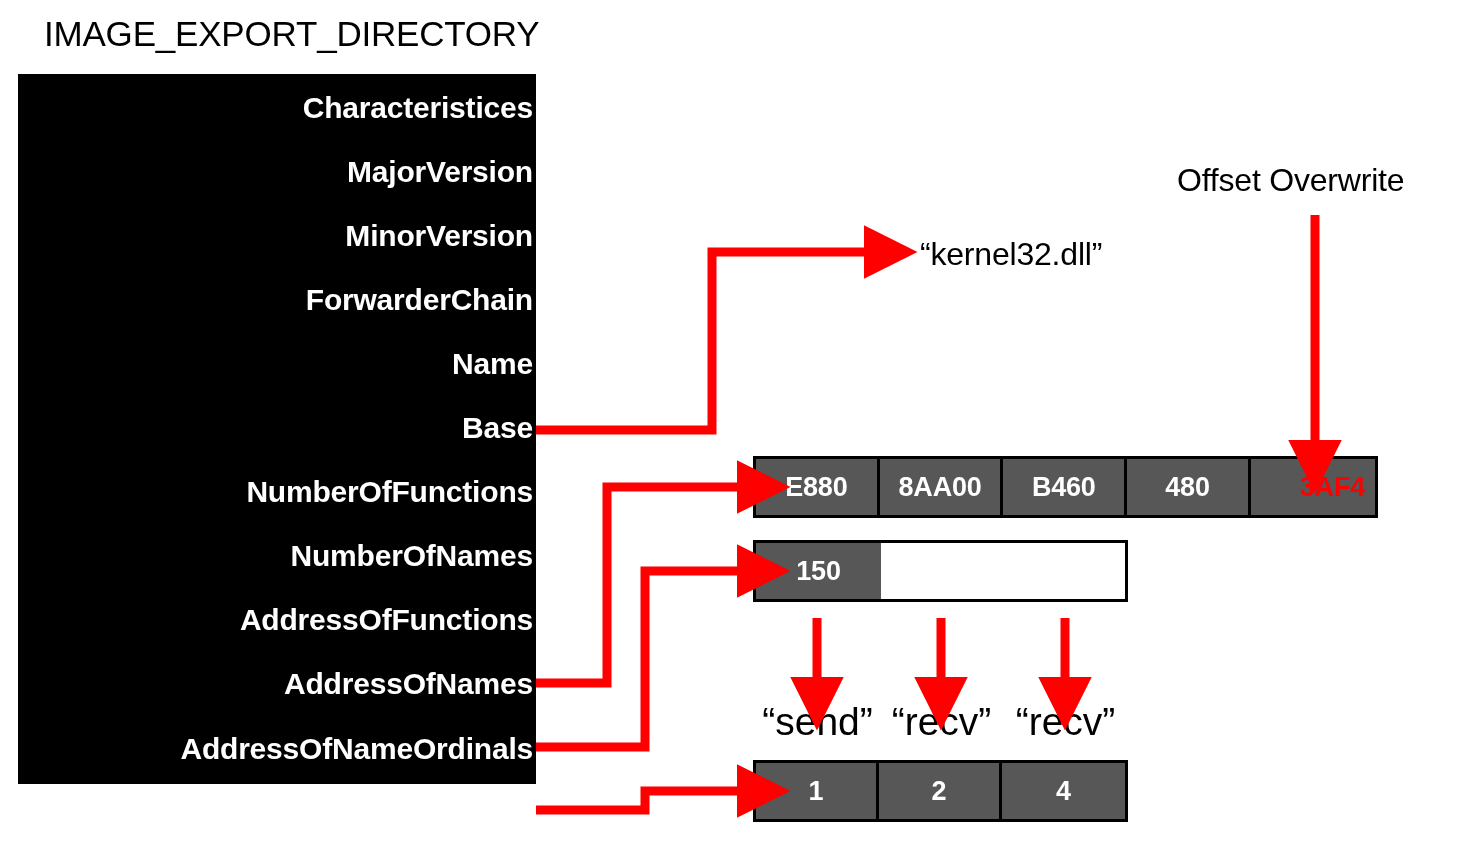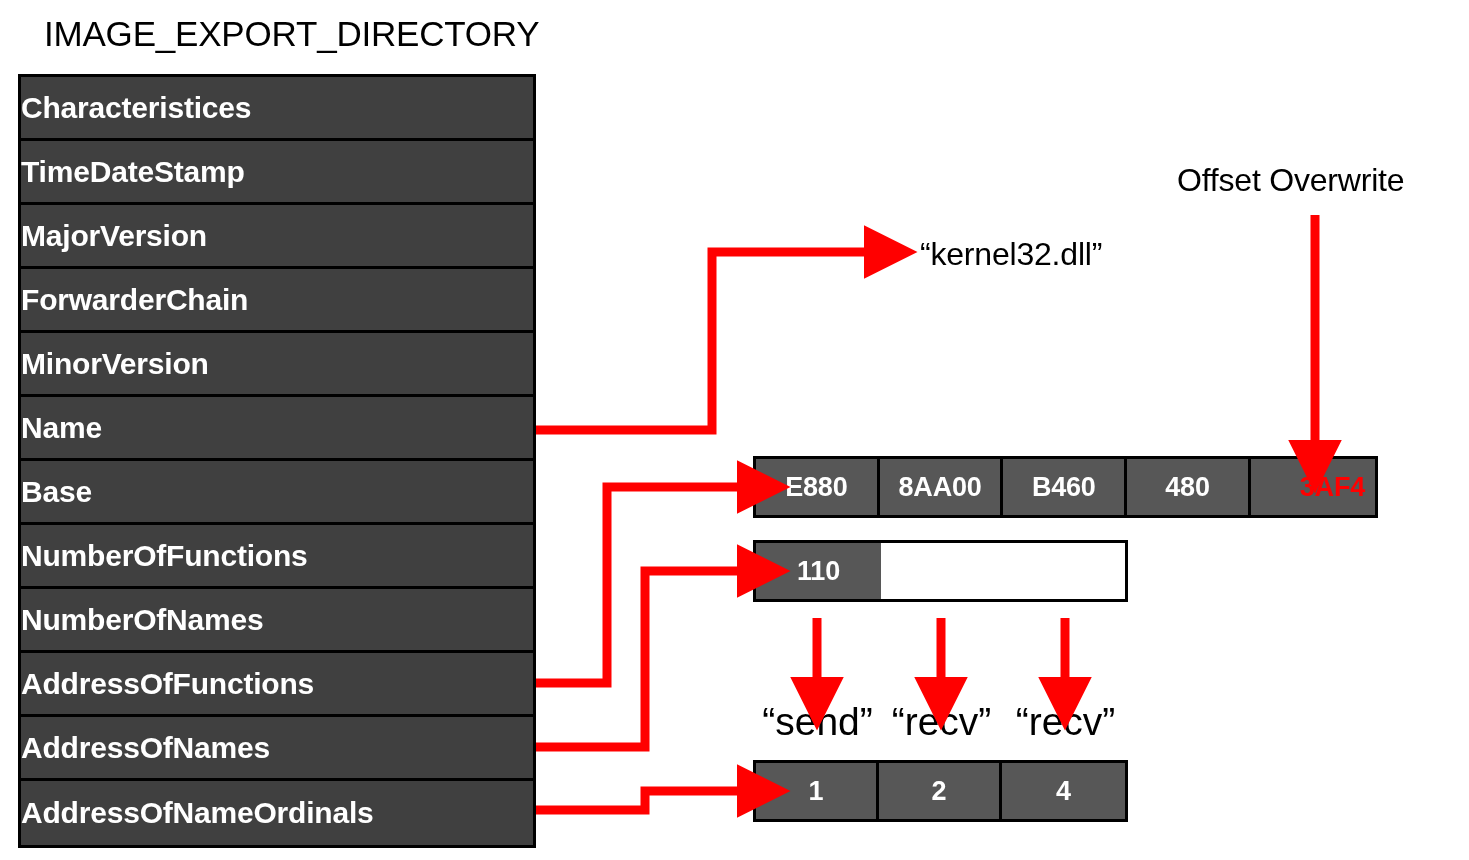--- a/index.html
+++ b/index.html
@@ -35,26 +35,26 @@
   .struct-table {
     position: absolute;
     left: 18px;
     top: 74px;
     width: 518px;
     border: 3px solid #000000;
     box-sizing: border-box;
   }
   .struct-row {
     height: 64px;
-    background: #404040;
+    background: #000000;
     border-bottom: 3px solid #000000;
     box-sizing: border-box;
     display: flex;
     align-items: center;
-    justify-content: flex-start;
+    justify-content: flex-end;
   }
   .struct-row:last-child { border-bottom: none; }
   .struct-row-label {
     color: #ffffff;
     font-size: 30px;
     font-weight: bold;
     letter-spacing: -0.2px;
     white-space: nowrap;
   }
 
@@ -130,30 +130,27 @@
 
 <div id="canvas">
 
   <div class="struct-title">IMAGE_EXPORT_DIRECTORY</div>
 
   <div class="struct-table">
     <div class="struct-row">
       <span class="struct-row-label">Characteristices</span>
     </div>
     <div class="struct-row">
-      <span class="struct-row-label">TimeDateStamp</span>
-    </div>
-    <div class="struct-row">
       <span class="struct-row-label">MajorVersion</span>
     </div>
     <div class="struct-row">
+      <span class="struct-row-label">MinorVersion</span>
+    </div>
+    <div class="struct-row">
       <span class="struct-row-label">ForwarderChain</span>
-    </div>
-    <div class="struct-row">
-      <span class="struct-row-label">MinorVersion</span>
     </div>
     <div class="struct-row">
       <span class="struct-row-label">Name</span>
     </div>
     <div class="struct-row">
       <span class="struct-row-label">Base</span>
     </div>
     <div class="struct-row">
       <span class="struct-row-label">NumberOfFunctions</span>
     </div>
@@ -178,21 +175,21 @@
 
   <div class="cell-row" id="rva-row-1">
     <div class="cell">E880</div>
     <div class="cell">8AA00</div>
     <div class="cell">B460</div>
     <div class="cell">480</div>
     <div class="cell highlight">3AF4</div>
   </div>
 
   <div class="cell-row" id="rva-row-2">
-    <div class="cell">110</div>
+    <div class="cell">150</div>
   </div>
 
   <div class="fn-name-label" id="fn-name-0">“send”</div>
   <div class="fn-name-label" id="fn-name-1">“recv”</div>
   <div class="fn-name-label" id="fn-name-2">“recv”</div>
 
   <div class="cell-row" id="ordinal-row">
     <div class="cell">1</div>
     <div class="cell">2</div>
     <div class="cell">4</div>

